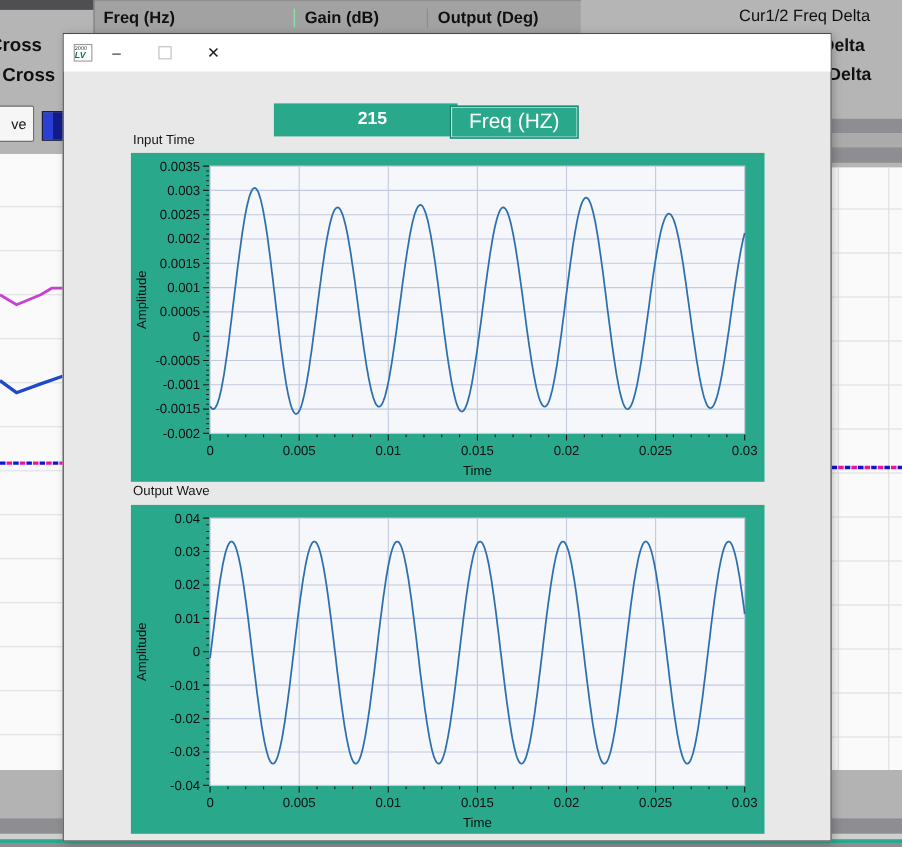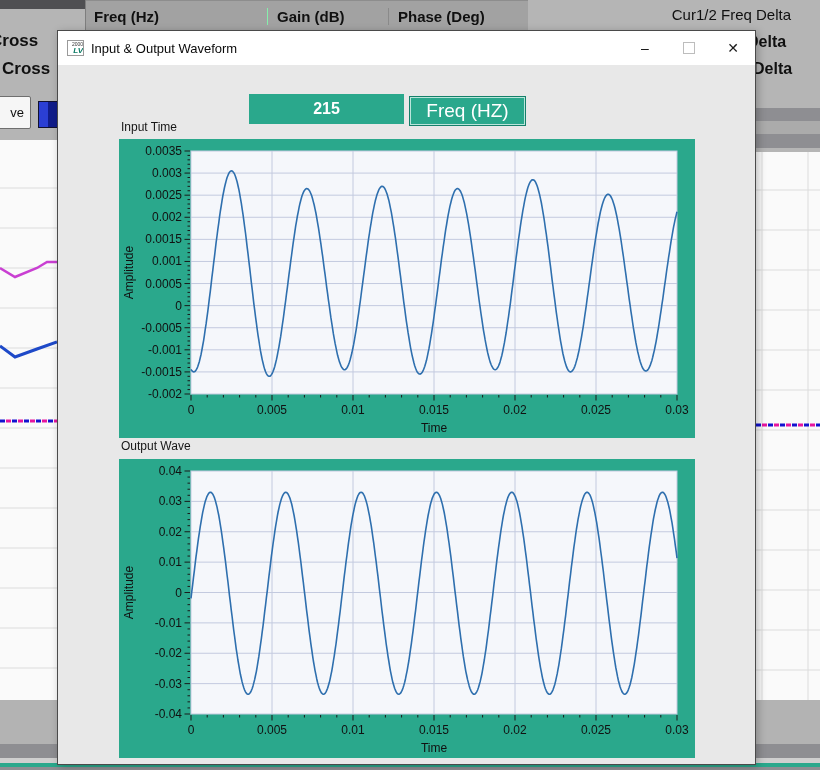--- a/index.html
+++ b/index.html
@@ -33,29 +33,29 @@
   .bot3{position:absolute;left:0;top:758px;width:820px;height:5px;background:#cfcfcf;}
   .bot-teal{position:absolute;left:0;top:763px;width:820px;height:4px;background:var(--teal);}
   .bot4{position:absolute;left:0;top:767px;width:820px;height:3px;background:var(--band-dark);}
   .bg-chart-svg{position:absolute;}
   
   .window{position:absolute;left:57px;top:30px;width:699px;height:735px;background:var(--window-bg);
     border:1px solid #4a4a4a;box-sizing:border-box;box-shadow:2px 2px 8px rgba(0,0,0,0.25);}
   .titlebar{position:absolute;left:0;top:0;width:100%;height:34px;background:var(--titlebar);
     display:flex;align-items:center;}
   .vi-icon{width:17px;height:16px;margin-left:9px;border:1px solid #9a9a9a;background:#fff;
-    box-sizing:border-box;display:flex;flex-direction:column;align-items:flex-end;overflow:hidden;}
+    box-sizing:border-box;display:flex;flex-direction:column;align-items:flex-start;overflow:hidden;}
   .vi-icon .r1{font-size:5px;line-height:6px;color:#333;letter-spacing:0;}
   .vi-icon .r2{font-size:8px;line-height:8px;font-weight:bold;color:#0a7a64;font-style:italic;}
   .win-title{font-size:13px;color:#0a0a0a;margin-left:7px;flex:1;}
   .win-btn{width:44px;height:34px;display:flex;align-items:center;justify-content:center;
     font-size:14px;color:#1a1a1a;}
   .win-btn.max span{display:block;width:10px;height:10px;border:1px solid #bdbdbd;}
   .freq-value{position:absolute;left:191px;top:63px;width:155px;height:30px;background:var(--teal);
-    color:#fff;font-weight:bold;font-size:16px;display:flex;align-items:center;justify-content:center;}
+    color:#fff;font-weight:bold;font-size:16px;display:flex;align-items:center;justify-content:center;padding-left:12px;}
   .freq-label{position:absolute;left:351px;top:65px;width:117px;height:30px;background:var(--teal);
     border:1px solid var(--teal-dark);box-shadow:inset 0 0 0 1px rgba(235,250,245,0.75);
     color:#fff;font-size:19px;display:flex;align-items:center;justify-content:center;box-sizing:border-box;}
   .chart-title{position:absolute;left:63px;font-size:12px;color:#161616;}
   .chart-title.t0{top:89px;}
   .chart-title.t1{top:408px;}
   .chart-panel{position:absolute;left:61px;width:576px;height:299px;background:var(--teal);}
   .chart-panel.p0{top:108px;}
   .chart-panel.p1{top:428px;}
   .chart-panel svg{display:block;}
@@ -64,21 +64,21 @@
 </style>
 </head>
 <body>
 
 <div class="screen">
 
   <div class="bg-darkband"></div>
   <div class="bg-header">
     <div class="col c1">Freq (Hz)</div>
     <div class="col c2">Gain (dB)</div>
-    <div class="col c3">Phase (Deg)</div>
+    <div class="col c3">Output (Deg)</div>
   </div>
   <div class="bg-right-header">Cur1/2 Freq Delta</div>
   <div class="bg-cross1">Cross</div>
   <div class="bg-cross2">Cross</div>
   <div class="bg-delta1">Delta</div>
   <div class="bg-delta2">Delta</div>
   <div class="bg-vdivider"></div>
   <div class="bg-button">ve</div>
   <div class="bg-colorbox"></div>
   <div class="band b1"></div>
@@ -129,21 +129,20 @@
   <div class="bot3"></div>
   <div class="bot-teal"></div>
   <div class="bot4"></div>
 
   <div class="window">
     <div class="titlebar">
       <div class="vi-icon">
         <span class="r1">2000</span>
         <span class="r2">LV</span>
       </div>
-      <div class="win-title">Input &amp; Output Waveform</div>
       <div class="win-btn">–</div>
       <div class="win-btn max">
           <span></span>
         </div>
       <div class="win-btn">✕</div>
     </div>
 
     <div class="freq-value">215</div>
     <div class="freq-label">Freq (HZ)</div>
 

